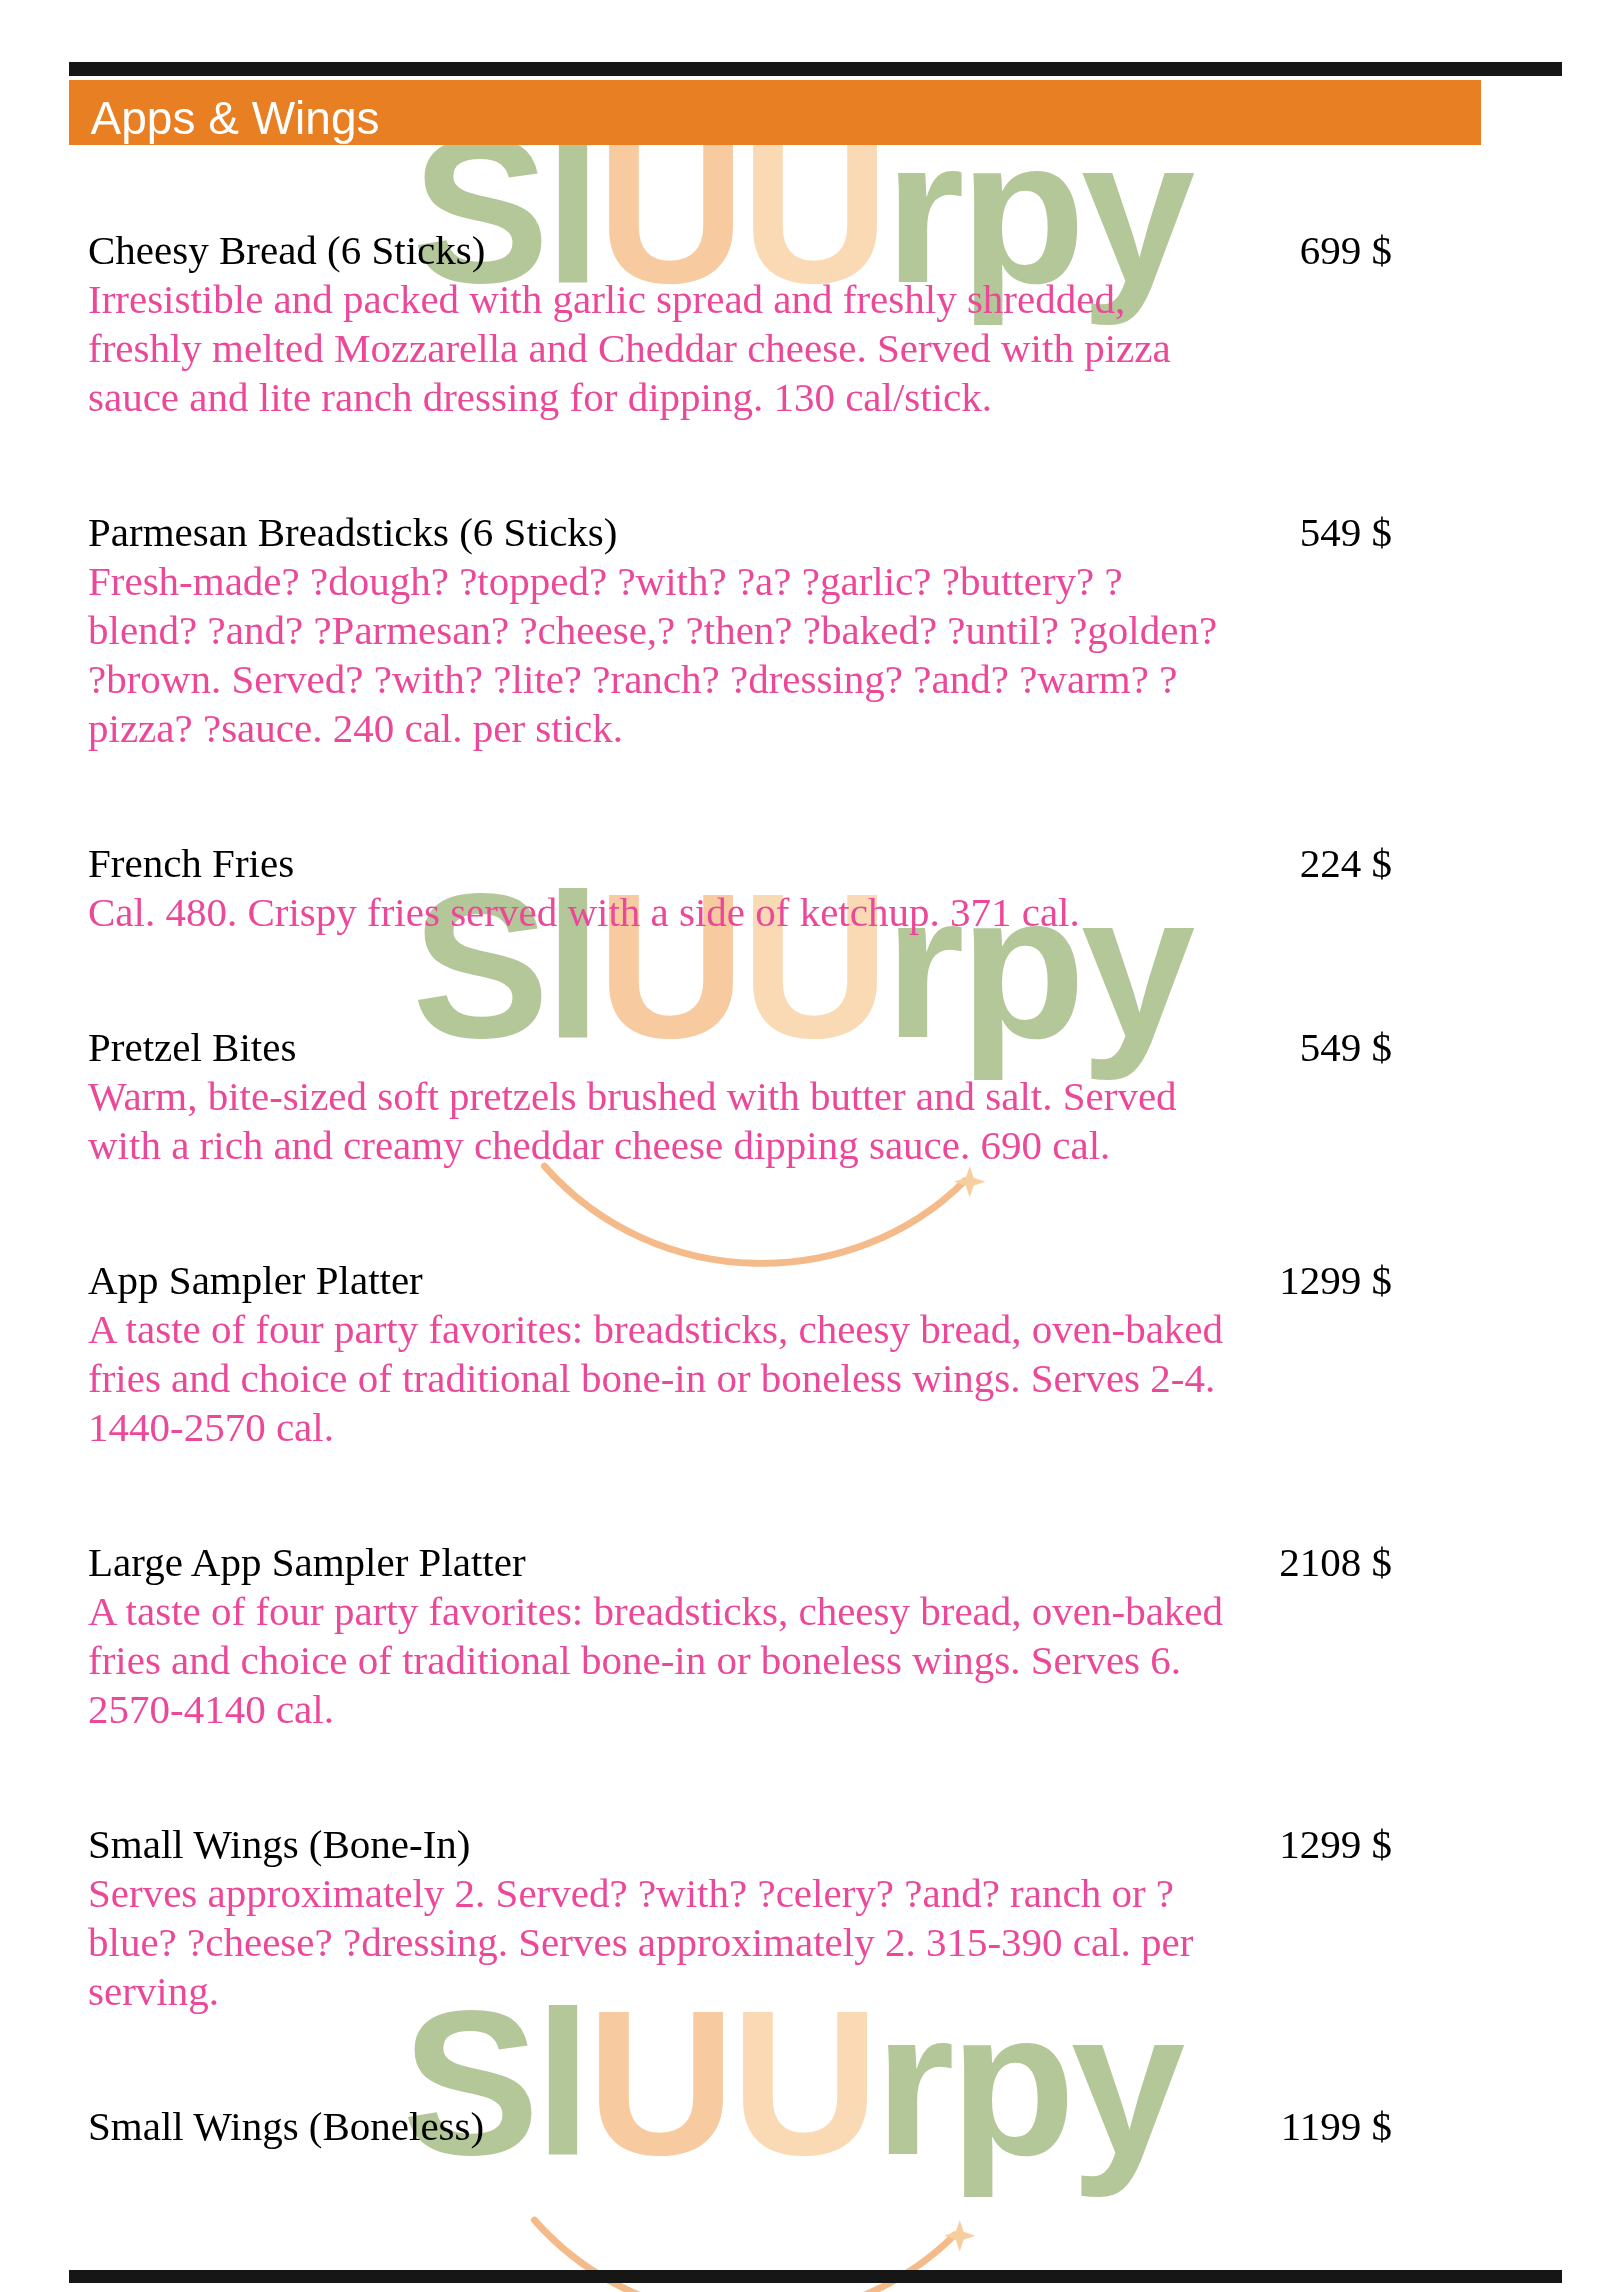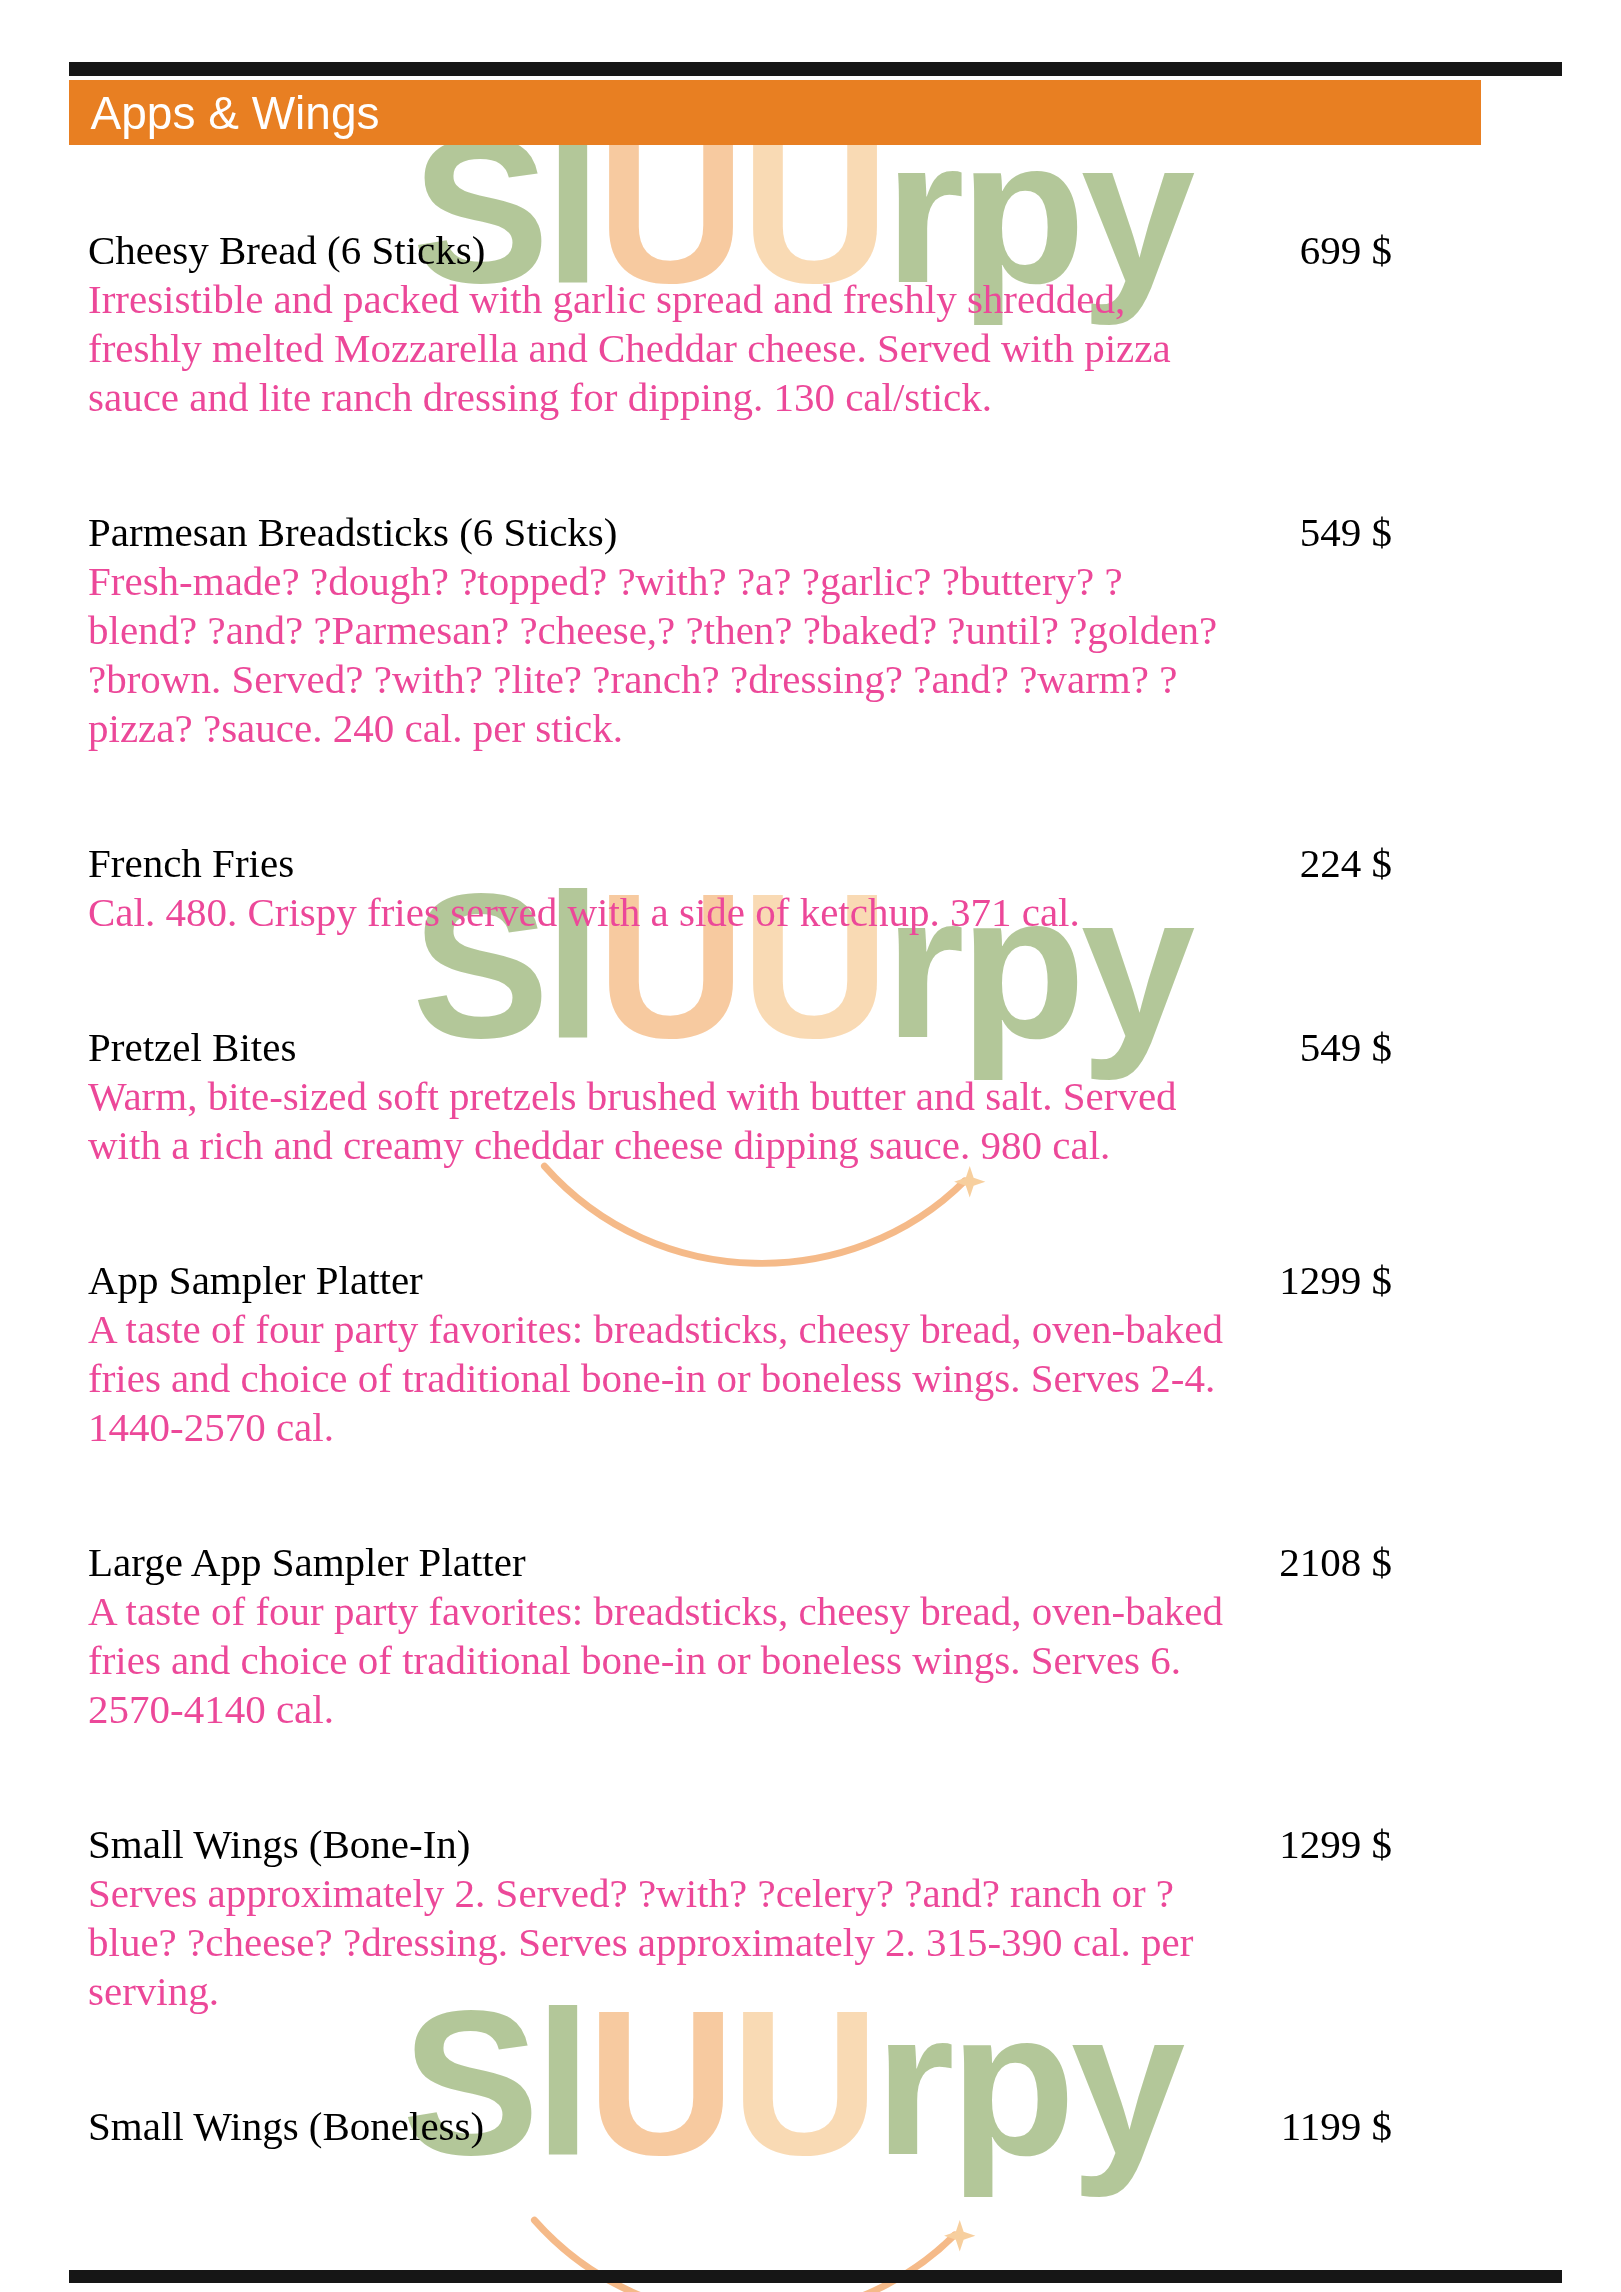--- a/index.html
+++ b/index.html
@@ -54,21 +54,21 @@
     background: #161616;
     z-index: 2;
   }
   .section-header-bar {
     position: absolute;
     left: 69px; top: 80px;
     width: 1412px; height: 65px;
     background: #E87F22;
     z-index: 2;
     display: flex;
-    align-items: center;
+    align-items: flex-end;
     padding-left: 21.6px;
   }
   .section-title {
     font-family: "Liberation Sans", sans-serif;
     font-size: 46px;
     color: #ffffff;
     font-weight: 400;
   }
   .bottom-black-bar {
     position: absolute;
@@ -166,21 +166,21 @@
         <span class="item-price">224 $</span>
       </div>
       <p class="item-desc">Cal. 480. Crispy fries served with a side of ketchup. 371 cal.</p>
     </div>
 
     <div class="menu-item">
       <div class="item-header">
         <span class="item-name">Pretzel Bites</span>
         <span class="item-price">549 $</span>
       </div>
-      <p class="item-desc">Warm, bite-sized soft pretzels brushed with butter and salt. Served with a rich and creamy cheddar cheese dipping sauce.  980 cal.</p>
+      <p class="item-desc">Warm, bite-sized soft pretzels brushed with butter and salt. Served with a rich and creamy cheddar cheese dipping sauce.  690 cal.</p>
     </div>
 
     <div class="menu-item">
       <div class="item-header">
         <span class="item-name">App Sampler Platter</span>
         <span class="item-price">1299 $</span>
       </div>
       <p class="item-desc">A taste of four party favorites:  breadsticks, cheesy bread, oven-baked fries and choice of traditional bone-in or boneless wings. Serves 2-4. 1440-2570 cal.</p>
     </div>
 

